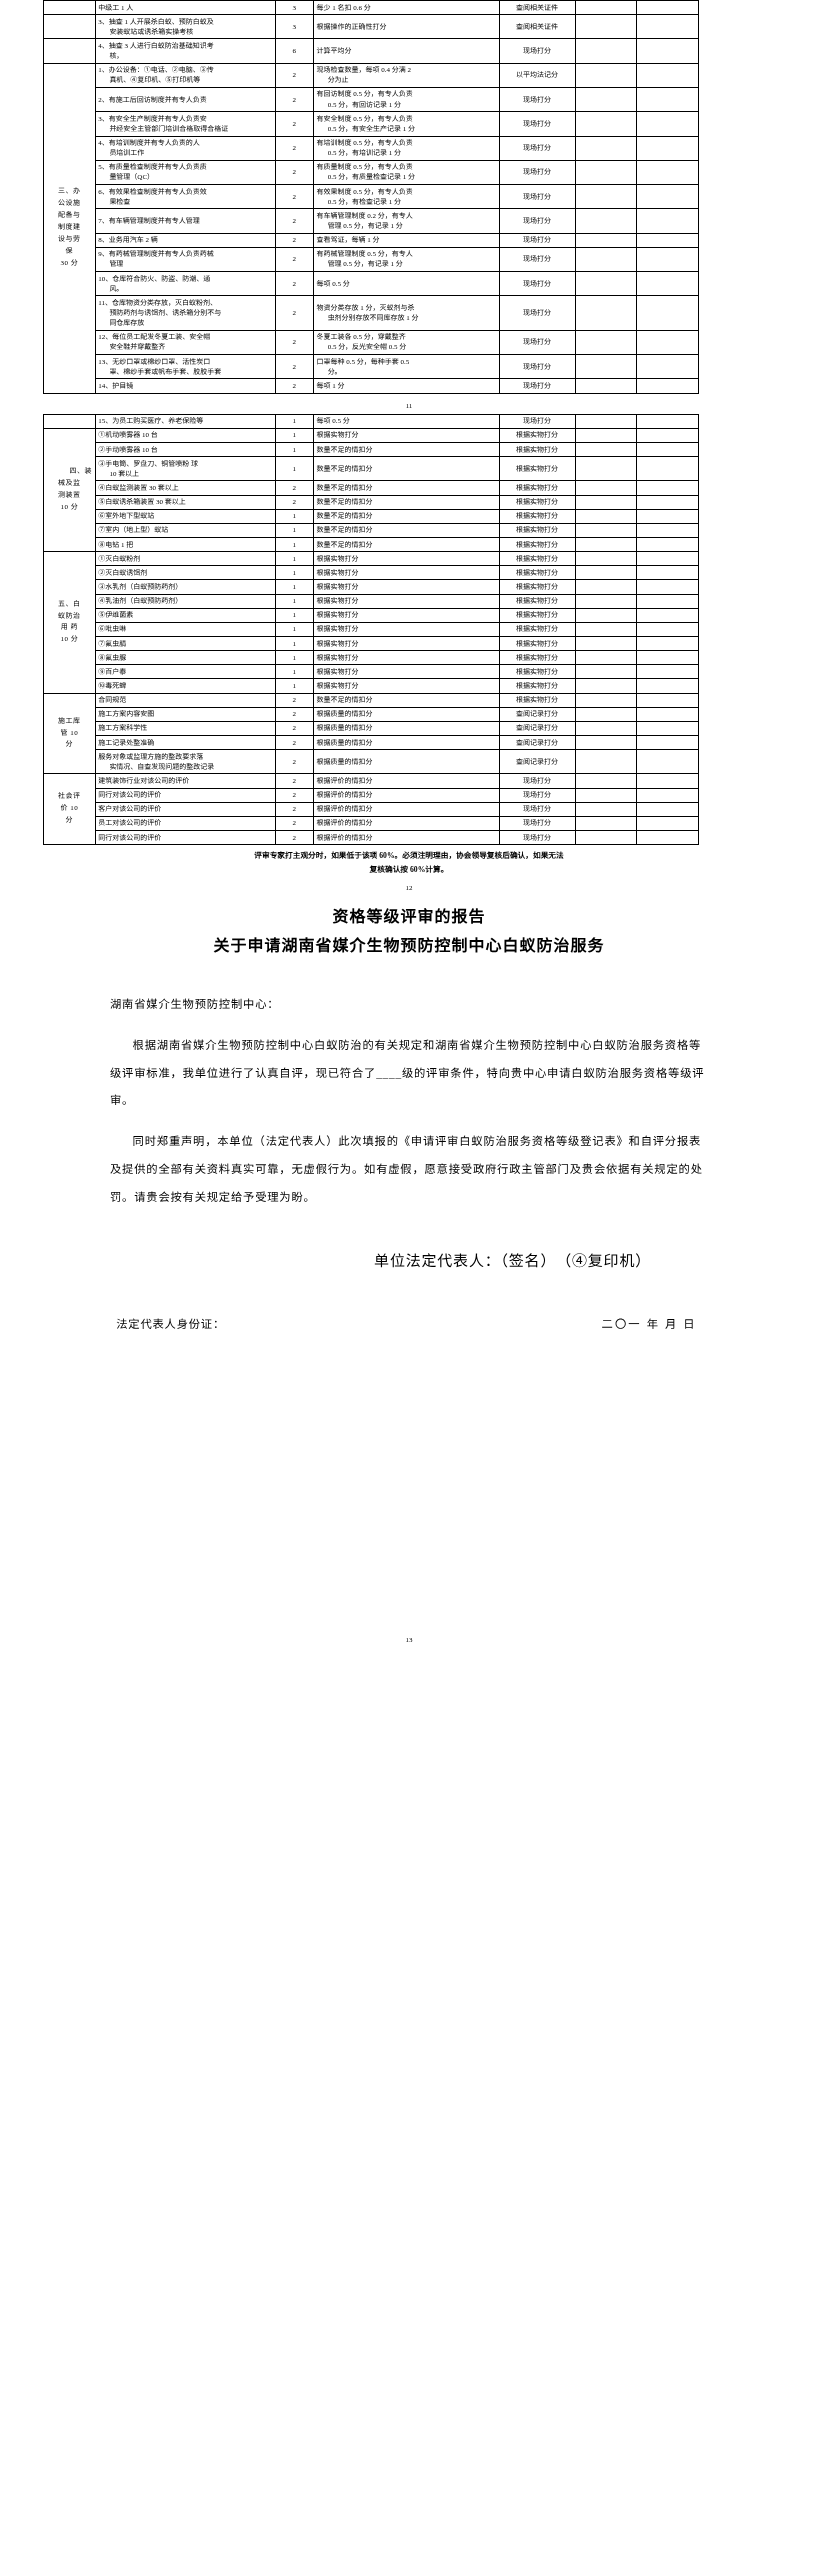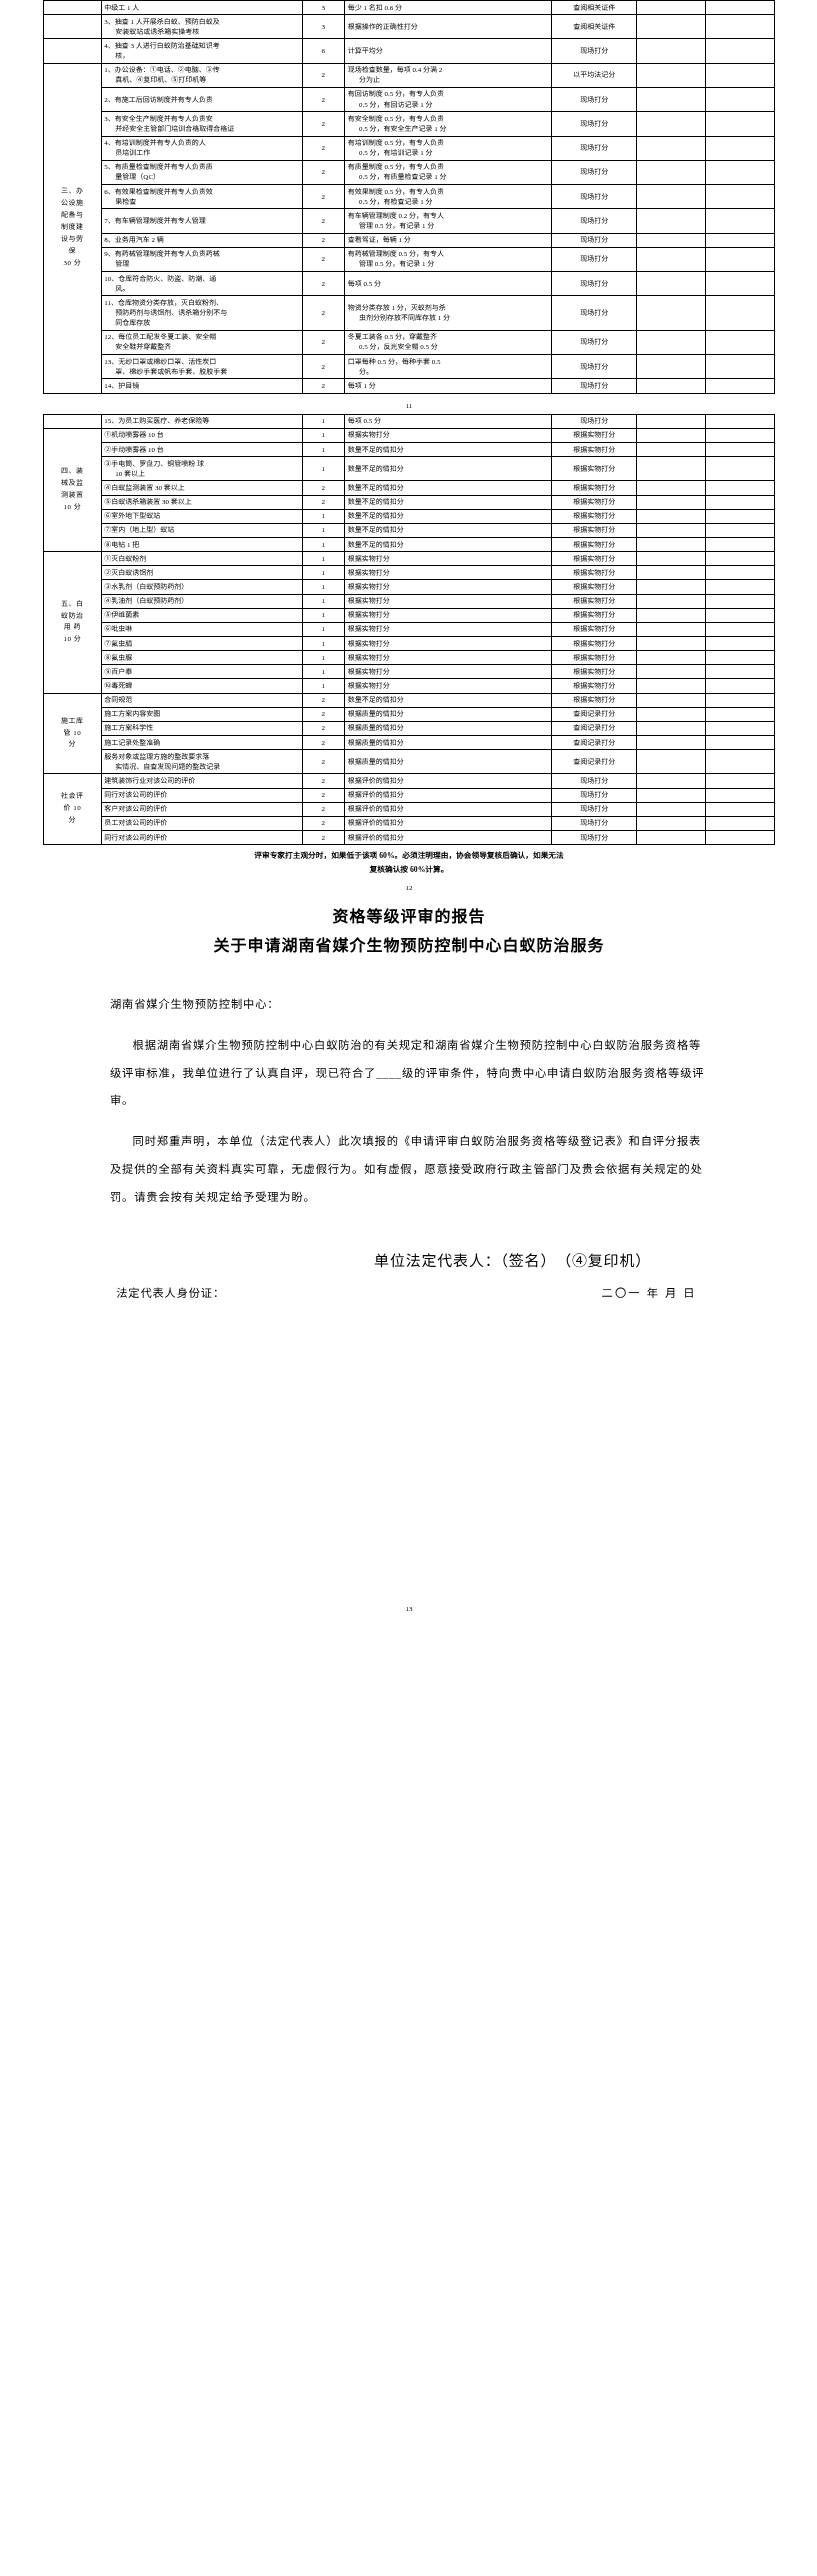--- a/index.html
+++ b/index.html
@@ -28,21 +28,21 @@
     position: relative;
   }
   .sheet-inner {
     width: 732px;
     margin: 0 auto;
   }
 
   
   table.score-table {
     border-collapse: collapse;
-    width: 732px;
+    width: 656px;
     table-layout: fixed;
     font-size: 7px;
     line-height: 1.45;
   }
   table.score-table td {
     border: 0.5px solid #000000;
     padding: 1.5px 2.6px;
     vertical-align: middle;
     font-family: "Liberation Serif", "DejaVu Serif", serif;
   }
@@ -131,20 +131,21 @@
     margin-top: 32px;
     font-size: 15px;
     letter-spacing: 0.8px;
     margin-left: 24px;
   }
   .sig-left { padding-left: 6.2px; }
   .sig-right { padding-right: 57px; }
   .date-row {
     display: flex;
     justify-content: space-between;
+    margin-top: 31px;
     font-size: 11.3px;
     letter-spacing: 0.8px;
   }
   .date-left { padding-left: 6.2px; }
   .date-right { padding-right: 11.3px; letter-spacing: 2.1px;}
   .spacer-xl { height: 289px; }
   .spacer-sm { height: 13.4px; }
 </style>
 </head>
 <body>
@@ -387,21 +388,21 @@
               <td class="c-cat" rowspan="1"></td>
               <td class="c-item">15、为员工购买医疗、养老保险等</td>
               <td class="c-score">1</td>
               <td class="c-standard">每项 0.5 分</td>
               <td class="c-method">现场打分</td>
               <td class="c-result"></td>
               <td class="c-blank"></td>
             </tr>
             <tr>
               <td class="c-cat" rowspan="8">
-                <span style="display: block;">四、装</span>
+                <span style="display: block; text-align: right;">四、装</span>
                 <span style="display: block;">械及监</span>
                 <span style="display: block;">测装置</span>
                 <span style="display: block;">10 分</span>
               </td>
               <td class="c-item">①机动喷雾器 10 台</td>
               <td class="c-score">1</td>
               <td class="c-standard">根据实物打分</td>
               <td class="c-method">根据实物打分</td>
               <td class="c-result"></td>
               <td class="c-blank"></td>

